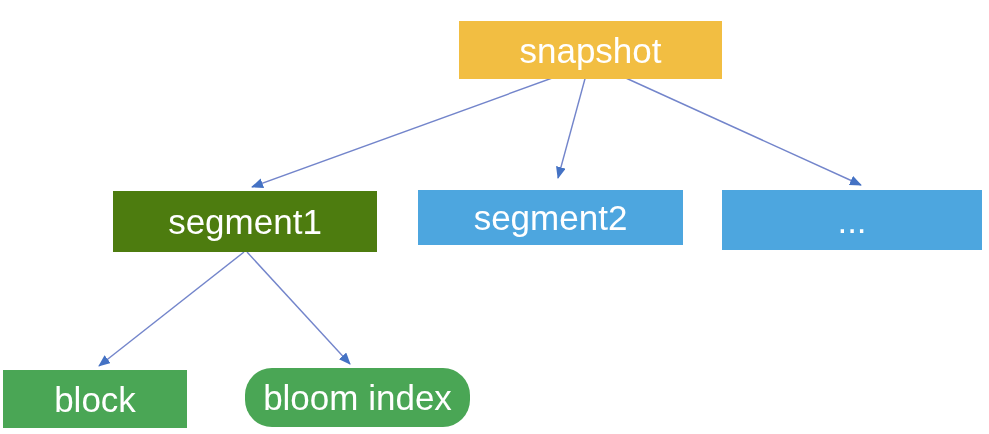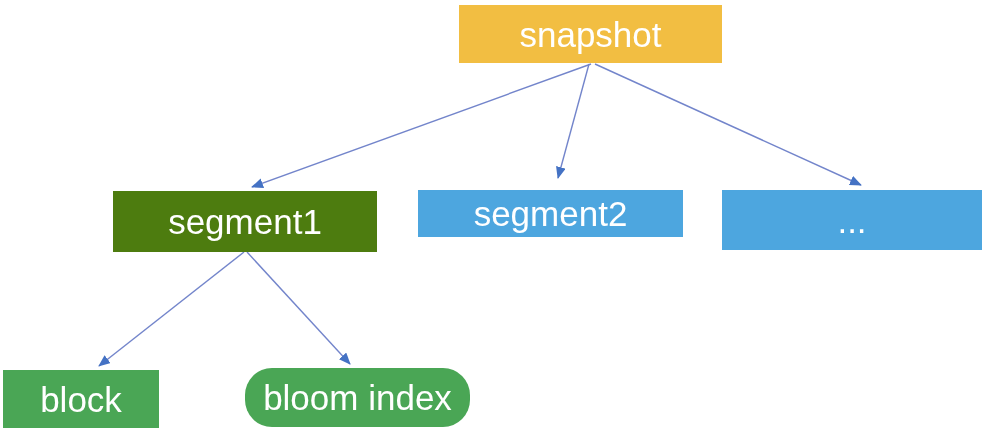--- a/index.html
+++ b/index.html
@@ -27,25 +27,25 @@
     position: absolute;
     display: flex;
     align-items: center;
     justify-content: center;
     color: #ffffff;
     font-size: 35px;
     line-height: 1;
     white-space: nowrap;
     box-sizing: border-box;
   }
-  .node-snapshot    { left: 459px; top: 5px;   width: 263px; height: 58px; }
+  .node-snapshot    { left: 459px; top: 21px;   width: 263px; height: 58px; }
   .node-segment1    { left: 113px; top: 191px; width: 264px; height: 61px; }
-  .node-segment2    { left: 418px; top: 190px; width: 265px; height: 47px; }
+  .node-segment2    { left: 418px; top: 190px; width: 265px; height: 55px; }
   .node-more        { left: 722px; top: 190px; width: 260px; height: 60px; }
-  .node-block       { left: 3px;   top: 370px; width: 156px; height: 58px; }
+  .node-block       { left: 3px;   top: 370px; width: 184px; height: 58px; }
   .node-bloom-index { left: 245px; top: 368px; width: 225px; height: 59px; border-radius: 27px; }
 </style>
 </head>
 <body>
 
 <div class="canvas">
 
   <svg class="edges-layer" width="989" height="434" viewBox="0 0 989 434" xmlns="http://www.w3.org/2000/svg">
     <defs>
       <marker id="arrowhead" markerUnits="userSpaceOnUse" markerWidth="13" markerHeight="11" refX="11" refY="5" orient="auto">

